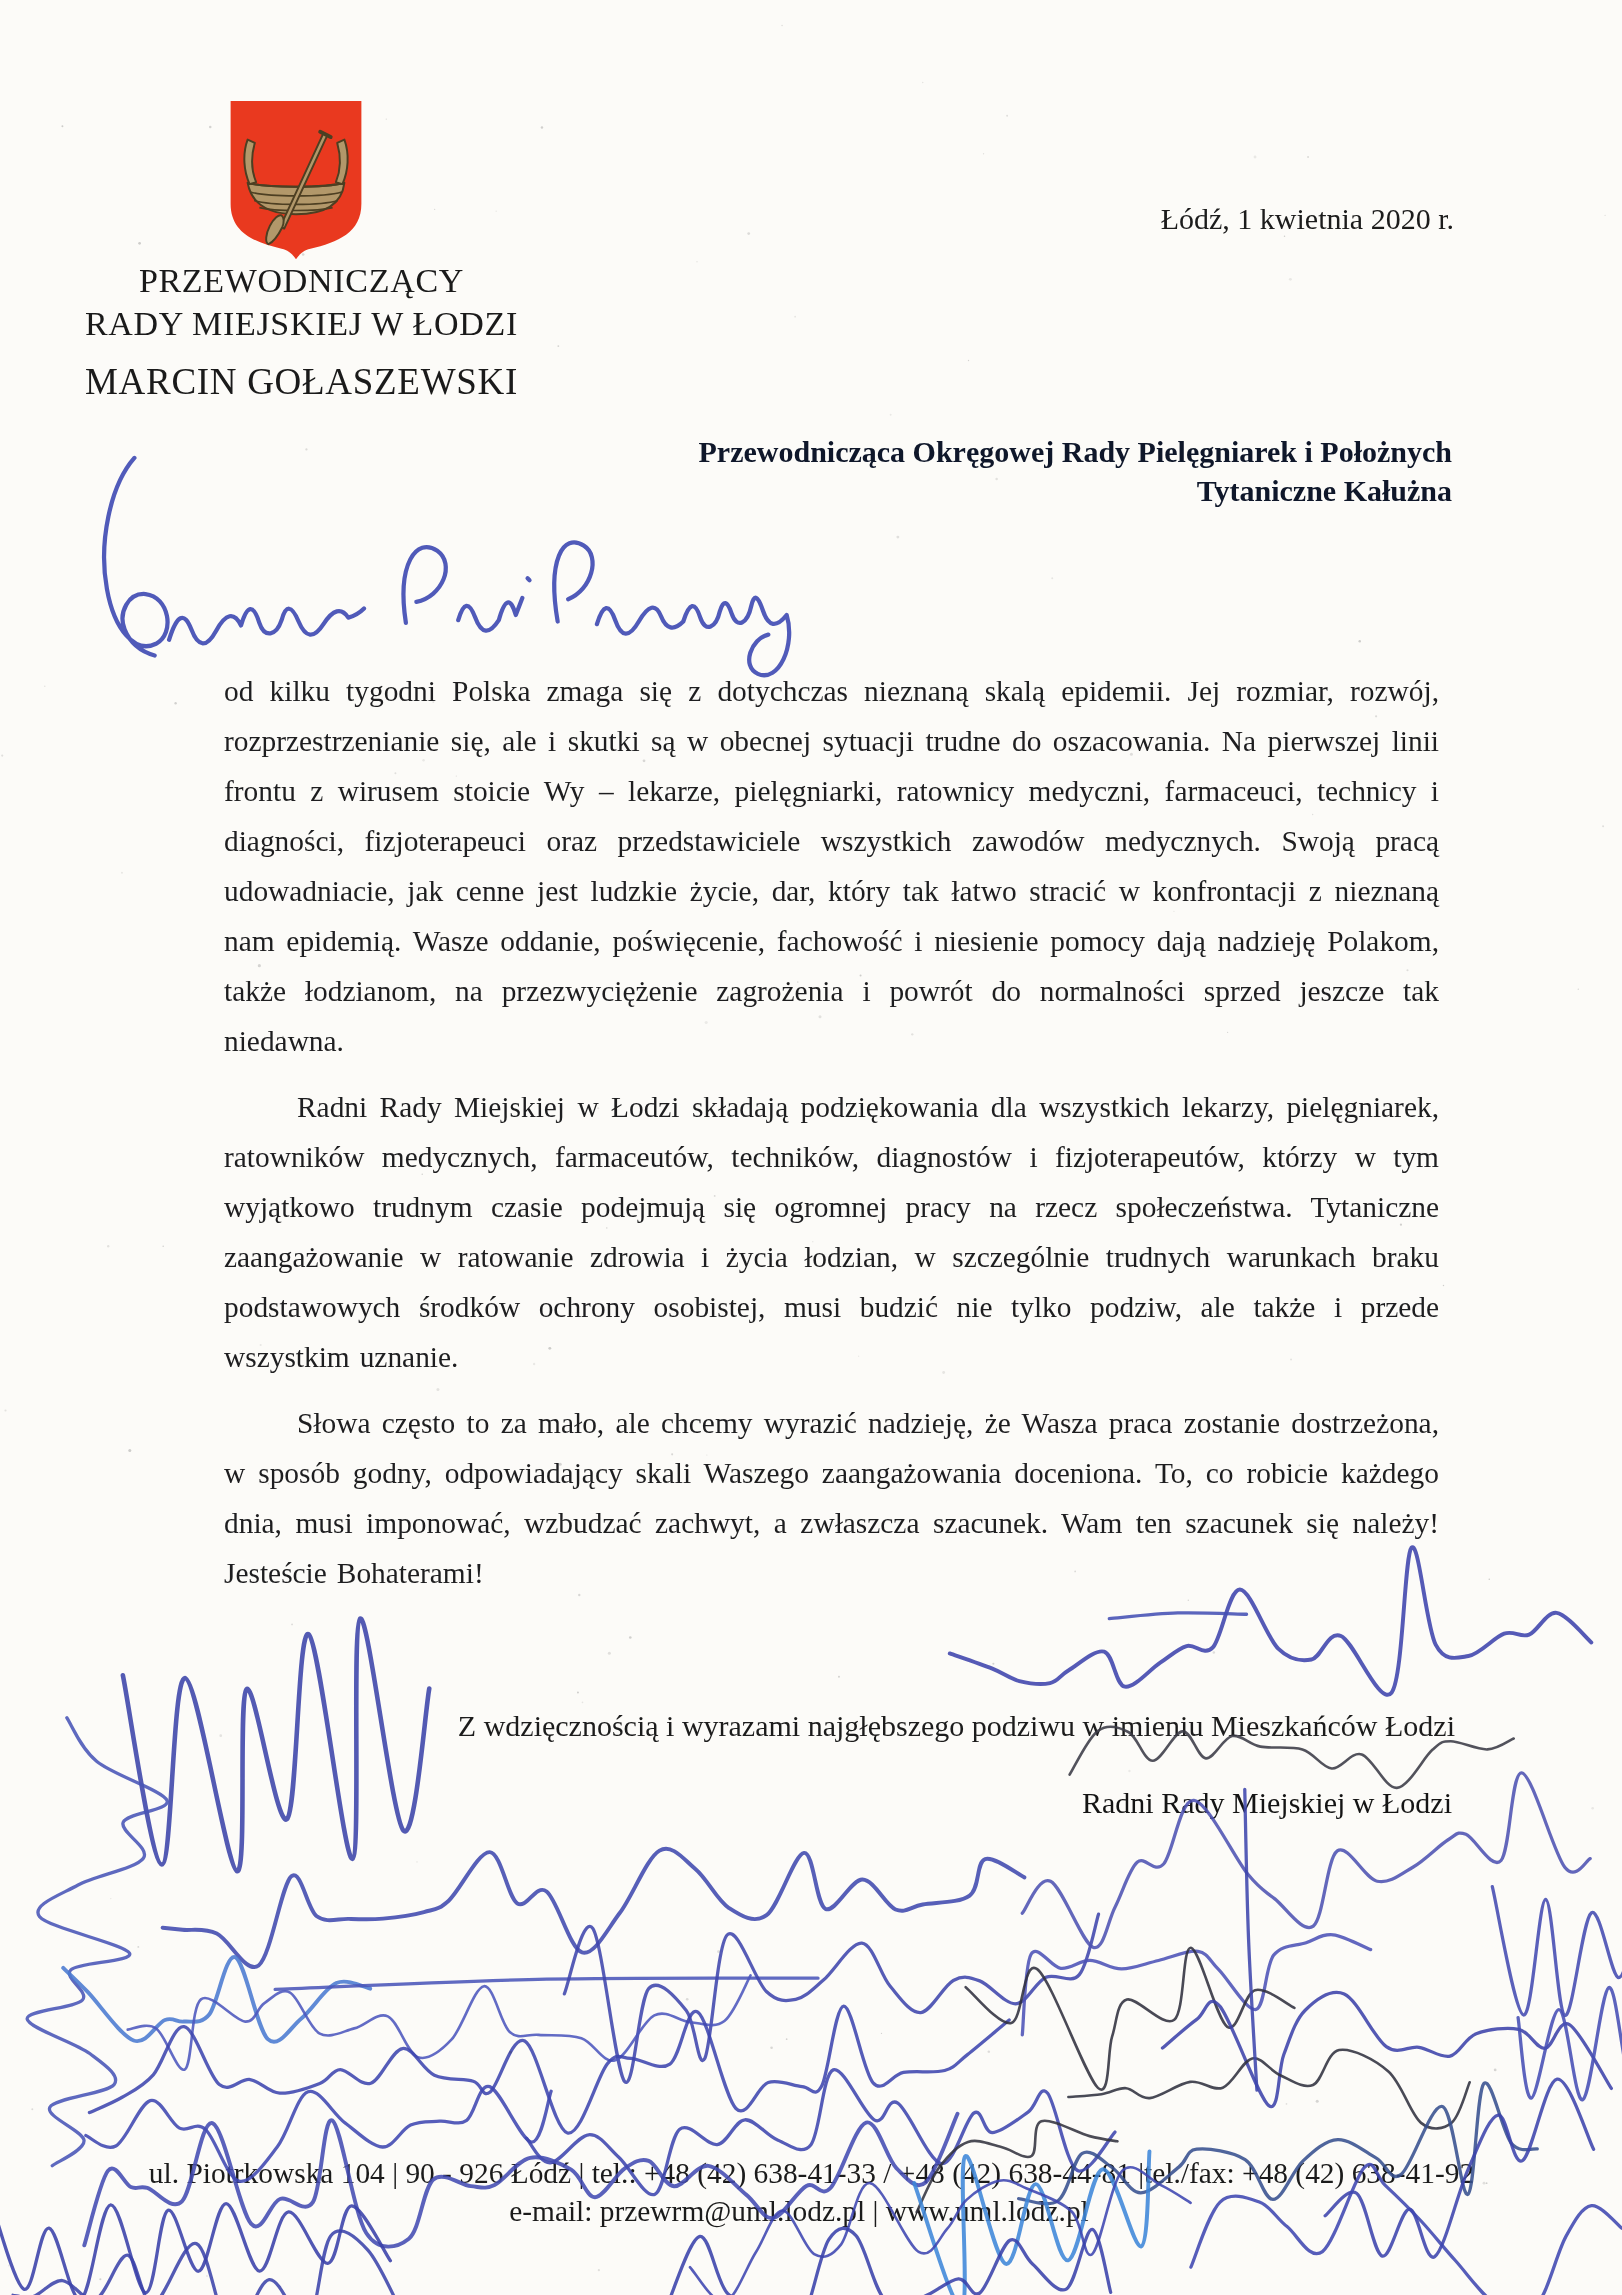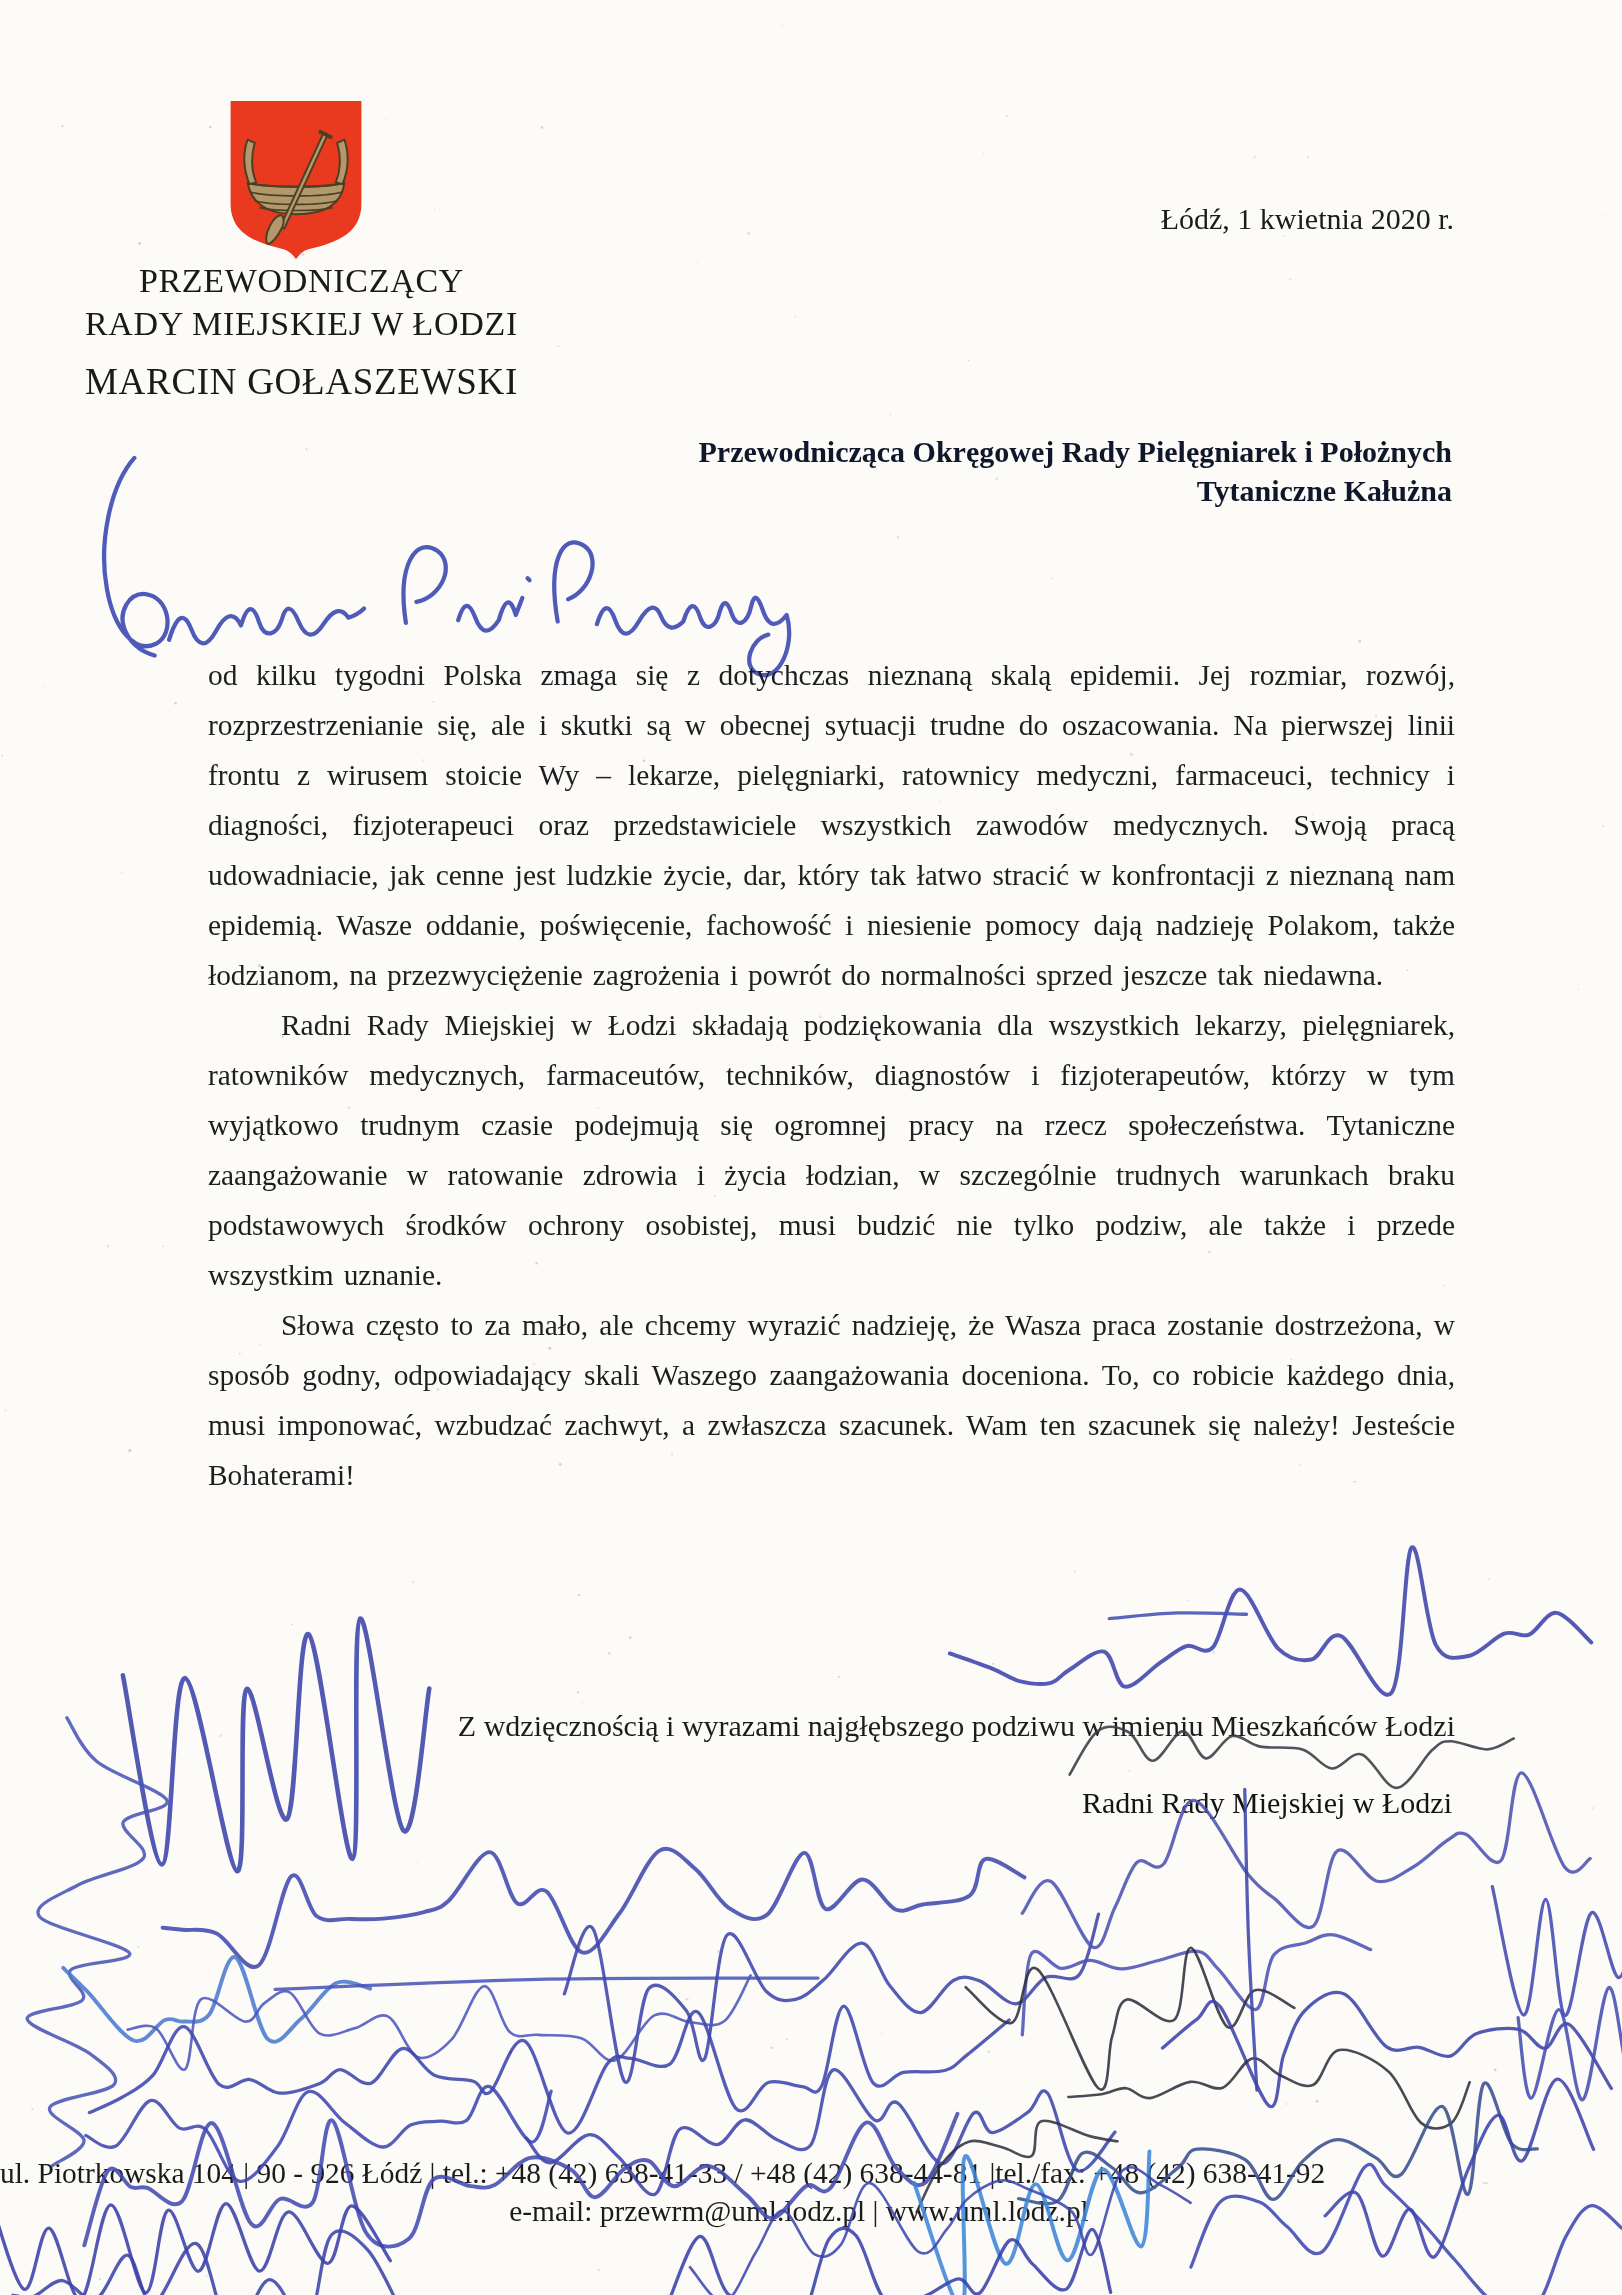--- a/index.html
+++ b/index.html
@@ -20,30 +20,30 @@
   .office-l3{font-size:37px;margin-top:17px;letter-spacing:0.7px;white-space:nowrap;}
   .dateline{top:202px;right:169px;font-size:30px;white-space:nowrap;}
   
   .recipient{top:432px;right:171px;text-align:right;font-weight:bold;font-size:30px;line-height:39px;color:#0f172a;}
   
   .body-text{
     left:208px;top:650px;width:1247px;
     font-size:29.4px;line-height:50px;
     text-align:justify;word-spacing:2.6px;color:#1e1e20;
   }
-  .body-text p{margin:0;padding:0;}
+  .body-text p{margin:16px;padding:0;}
   .body-text p.indented{text-indent:73px;}
   
   .closing-1{top:1709px;right:168px;font-size:30px;white-space:nowrap;}
   .closing-2{top:1786px;right:171px;font-size:30px;white-space:nowrap;color:#141414;text-align:right;}
   
   .bar{left:98px;width:1509px;}
   .bar-tan{top:2119px;height:9.8px;}
   .bar-red{top:2131px;height:10.5px;}
-  .footer-line1{top:2157px;left:0;width:1623px;text-align:left;font-size:29.4px;white-space:nowrap;color:#1b1b1b;}
+  .footer-line1{top:2157px;left:0;width:1623px;text-align:center;font-size:29.4px;white-space:nowrap;color:#1b1b1b;}
   .footer-line2{top:2195px;left:0;width:1598px;text-align:center;font-size:29.4px;white-space:nowrap;color:#1b1b1b;}
   .ink-layer{left:0;top:0;width:1623px;height:2295px;pointer-events:none;}
 </style>
 </head>
 <body>
 
 <div class="page">
 
   <svg class="abs coa" viewBox="0 0 208 246" aria-hidden="true">
     <path d="M4 3 H204 V160 C204 204 168 219 126 229 C114 232 109 238 104 245 C99 238 94 232 82 229 C40 219 4 204 4 160 Z" fill="#e9391f"></path>

